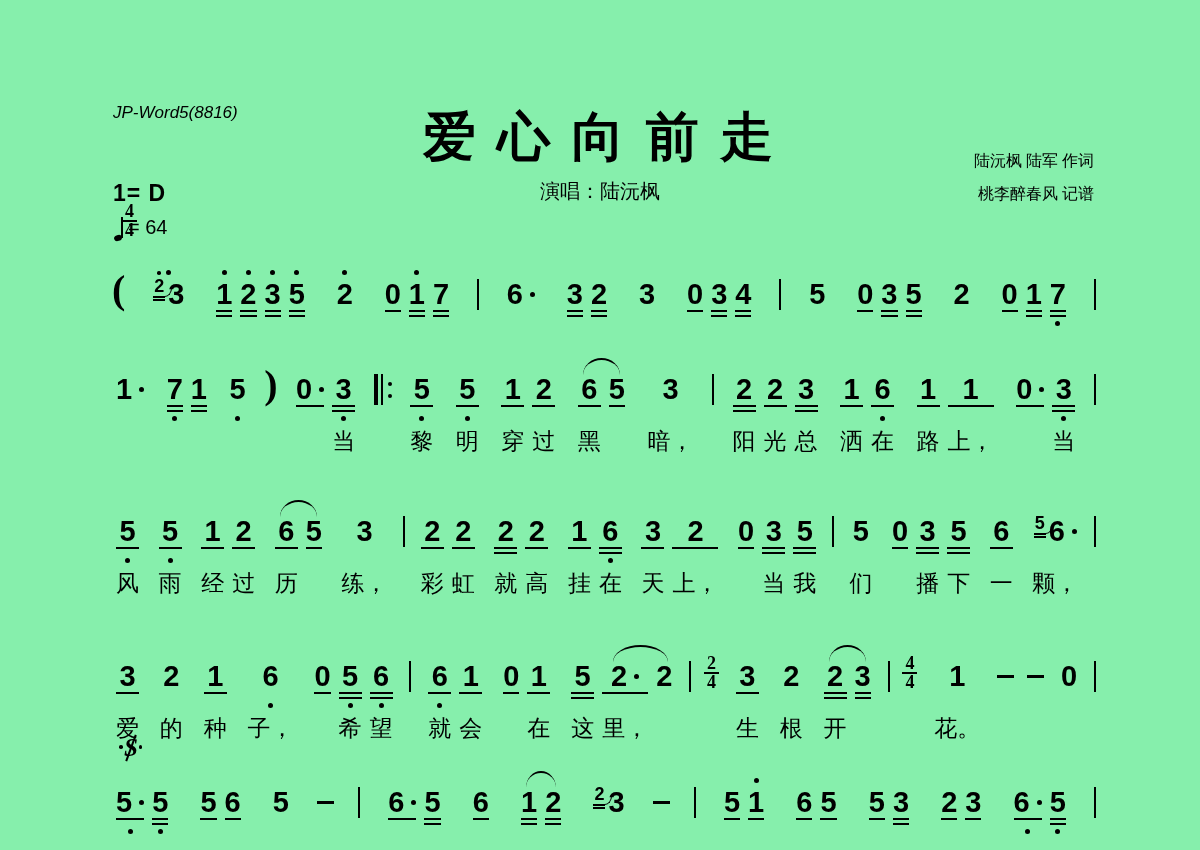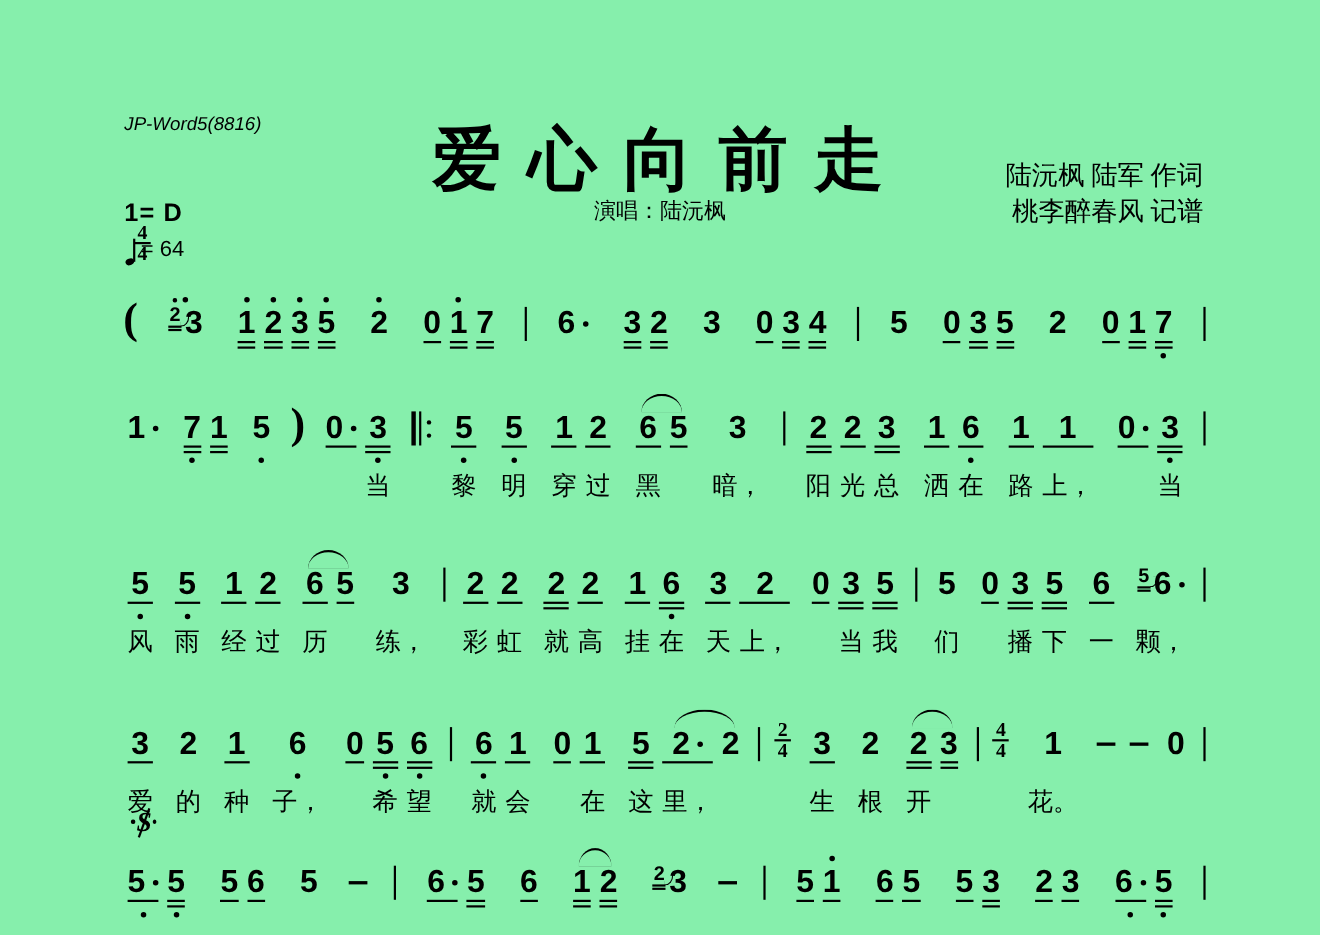--- a/index.html
+++ b/index.html
@@ -2,25 +2,25 @@
 <html><head>
 <meta charset="utf-8">
 <style>
   html,body { margin:0; padding:0; background:#fff; }
   .page { position:relative; width:1200px; height:850px; background:#86efac; overflow:hidden;
           color:#000; font-family:"Liberation Sans", sans-serif; }
 
   
   .watermark { position:absolute; left:113px; top:103px; font-style:italic; font-size:17px; }
   .title { position:absolute; left:0; right:0; top:102px; text-align:center;
-           font-family:"Liberation Serif", serif; font-size:63px; font-weight:bold; letter-spacing:4px; }
+           font-family:"Liberation Serif", serif; font-size:53px; font-weight:bold; letter-spacing:4px; }
   .subtitle { position:absolute; left:0; right:0; top:178px; text-align:center;
               font-family:"Liberation Serif", serif; font-size:20px; }
   .credits { position:absolute; right:106px; top:144px; text-align:right;
-             font-family:"Liberation Serif", serif; font-size:24px; line-height:33px; }
+             font-family:"Liberation Serif", serif; font-size:16px; line-height:33px; }
   .keybox { position:absolute; left:113px; top:180px; display:flex; align-items:flex-start;flex-direction:column; }
   .keytext { font-size:23px; font-weight:bold; letter-spacing:1px; }
   .frac { display:flex; flex-direction:column; align-items:center; margin-left:9px; margin-top:-3px; }
   .fn,.fd { font-family:"Liberation Serif", serif; font-weight:bold; font-size:18px; line-height:15px; }
   .fl { width:15px; height:2px; background:#000; margin:1px 0; }
   .tempo { position:absolute; left:114px; top:216px; display:flex; }
   .qn { position:relative; width:9px; height:25px; margin-right:5px; }
   .qn-head { position:absolute; bottom:0; left:0; width:8px; height:6px; background:#000; border-radius:50%; transform:rotate(-20deg); }
   .qn-stem { position:absolute; right:0; bottom:3px; width:2px; height:21px; background:#000; }
   .tempotext { font-size:20px; line-height:22px; }

